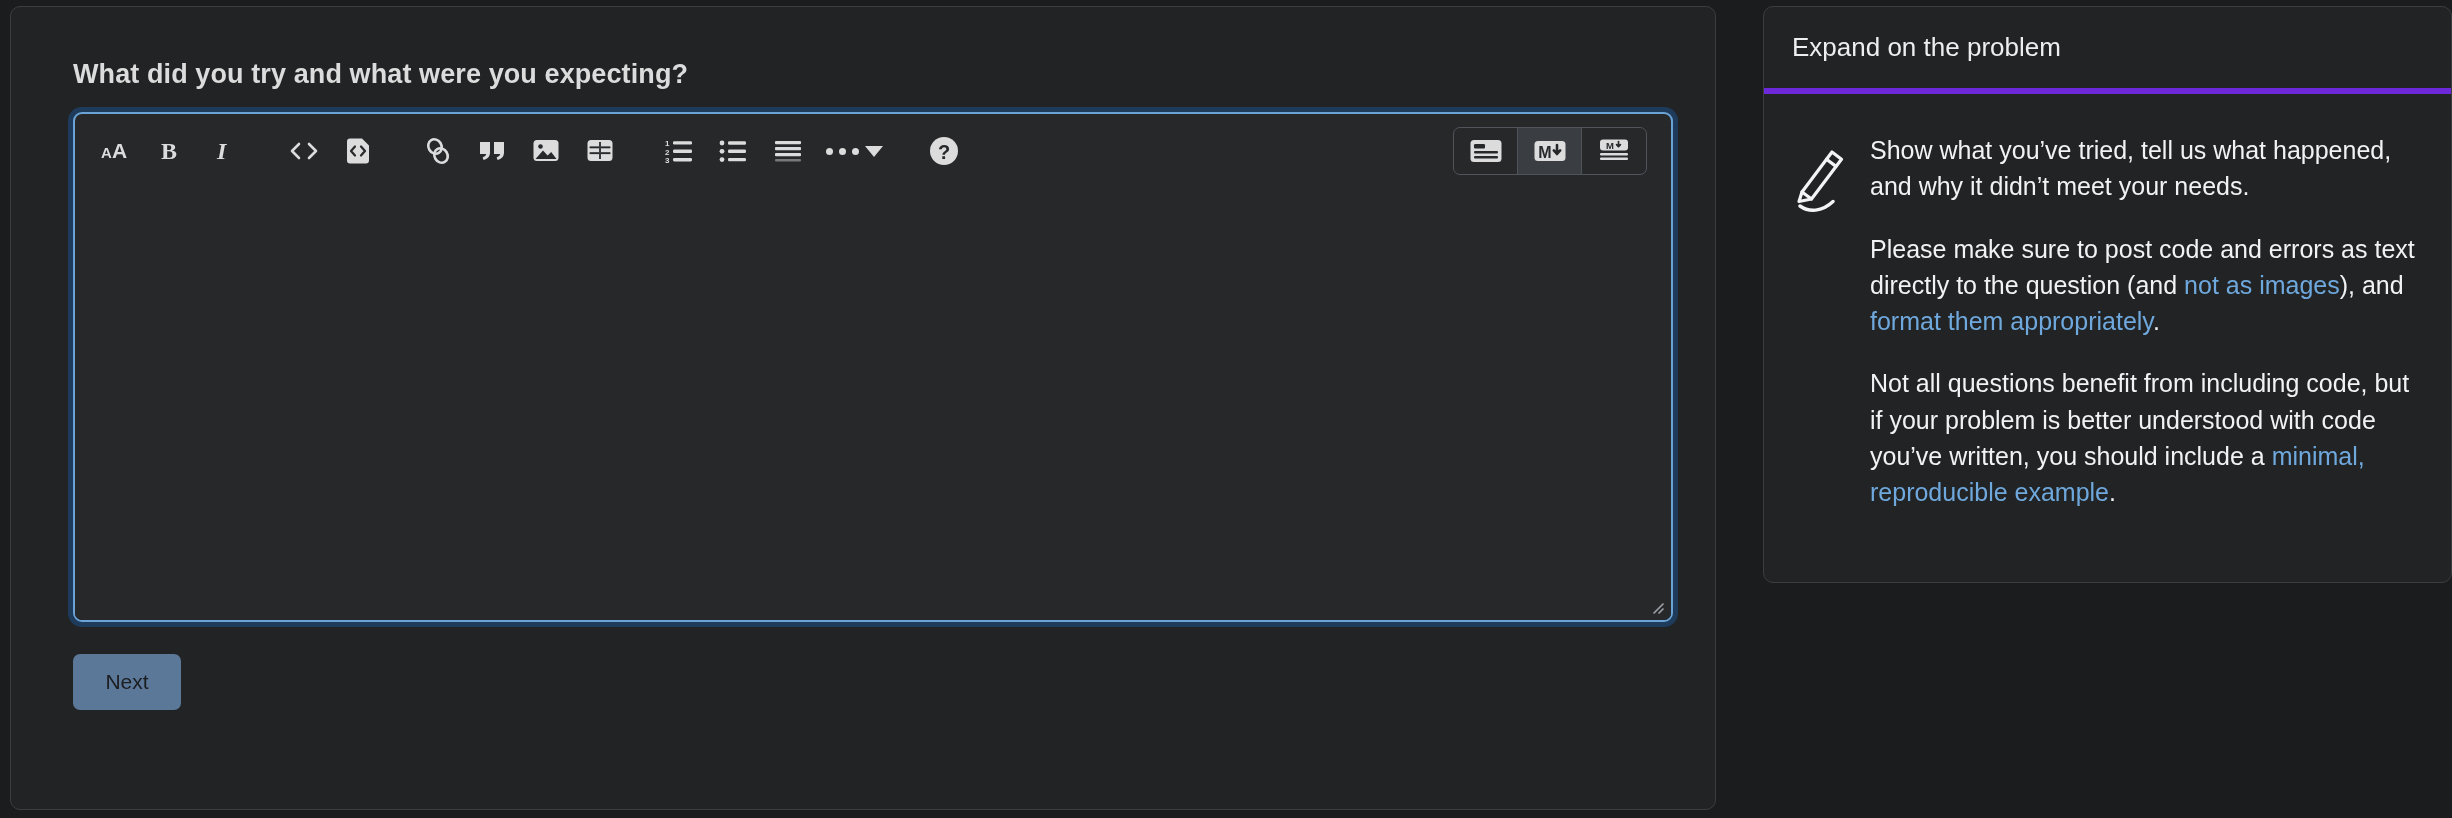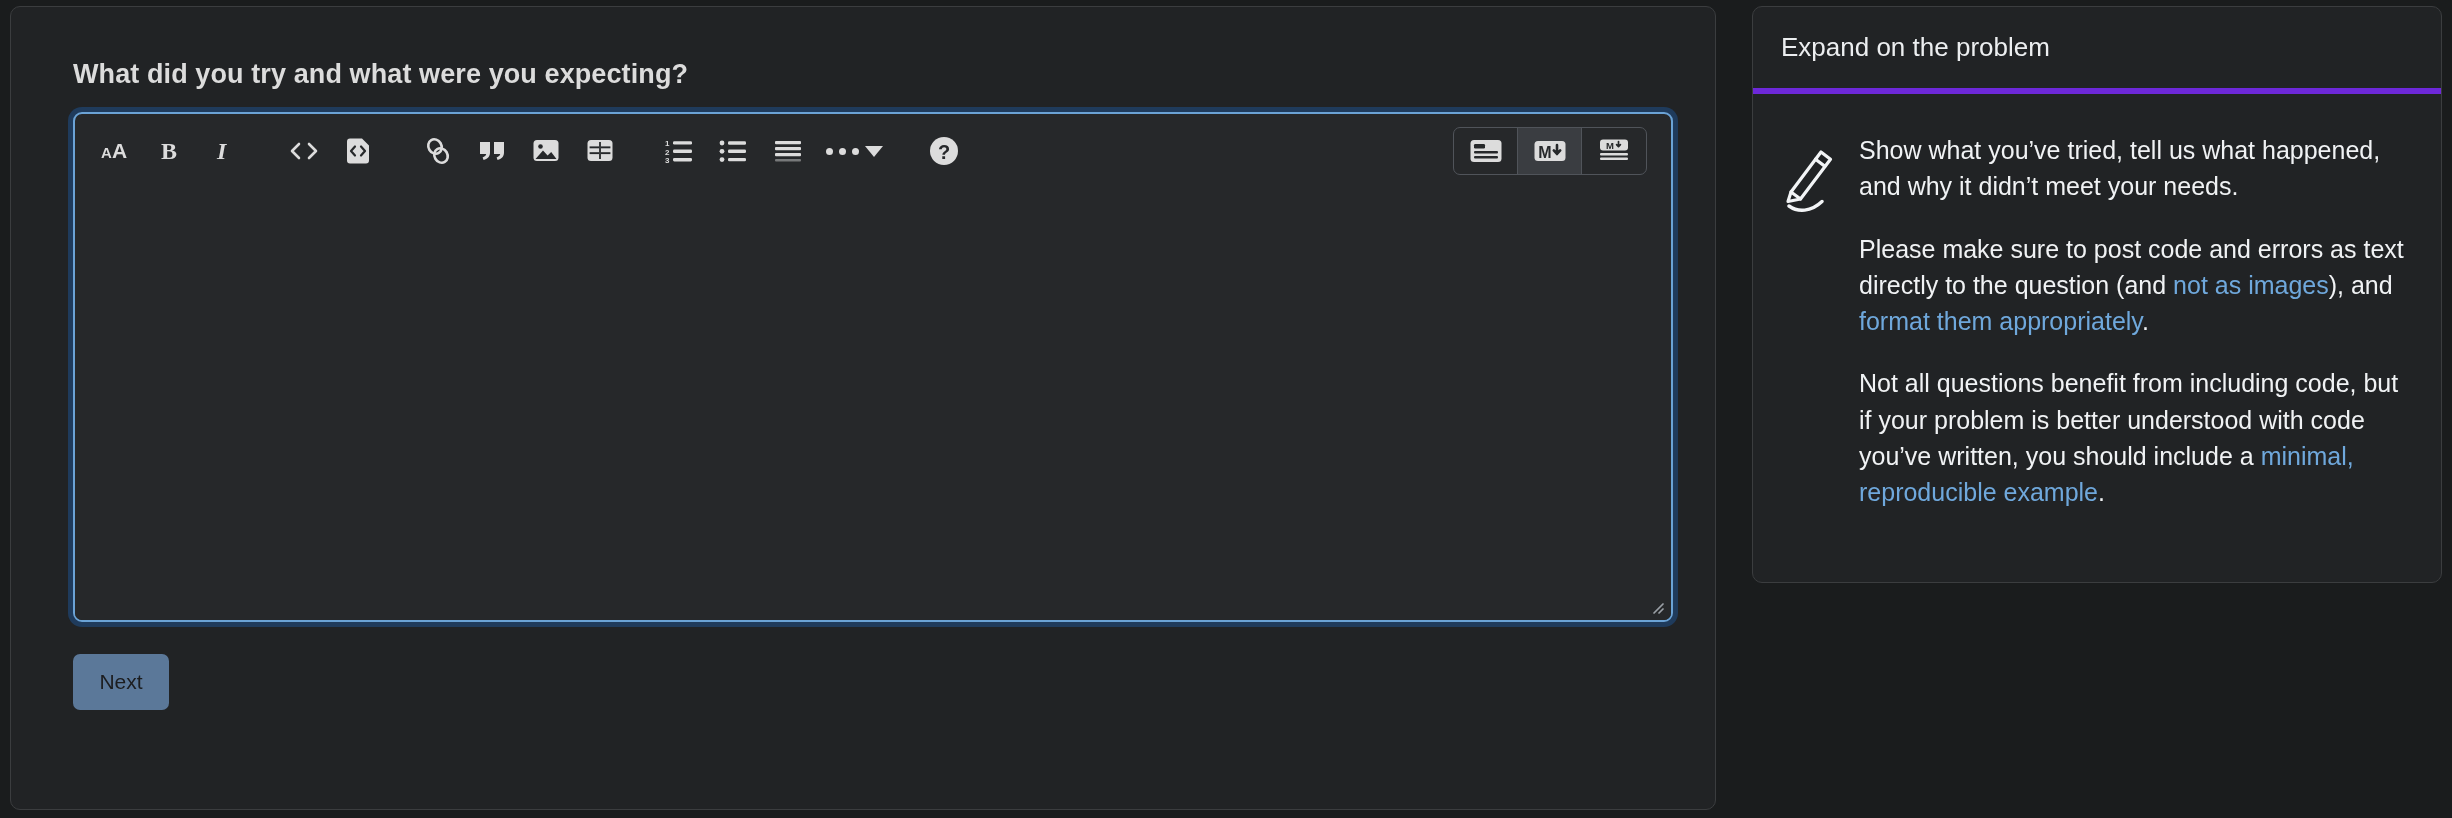--- a/index.html
+++ b/index.html
@@ -13,21 +13,21 @@
     width: 2452px; height: 818px;
     display: flex;
     gap: 34px;
     padding: 0;
     position: relative;
   }
 
   
   .main-card {
     width: 1706px;
-    margin: 6px 2px 8px 10px;
+    margin: 6px 13px 8px 10px;
     background: #212325;
     border: 1px solid #3b3d3f;
     border-radius: 10px;
     padding: 52px 0 0 0;
     position: relative;
   }
   .main-inner { padding: 0 58px 0 62px; }
 
   .q-title {
     font-size: 27px;
@@ -108,21 +108,21 @@
   }
   .resize-grip {
     position: absolute;
     right: 6px; bottom: 5px;
     width: 16px; height: 16px;
   }
 
   
   .next-btn {
     margin: 32px 0 0 0;
-    width: 96px; height: 56px;
+    width: 108px; height: 56px;
     background: #5b7899;
     color: #1c1d1f;
     border: none;
     border-radius: 7px;
     font-size: 21px;
     font-family: "Liberation Sans", sans-serif;
     cursor: default;
     display: flex; align-items: center; justify-content: center;
   }
 

